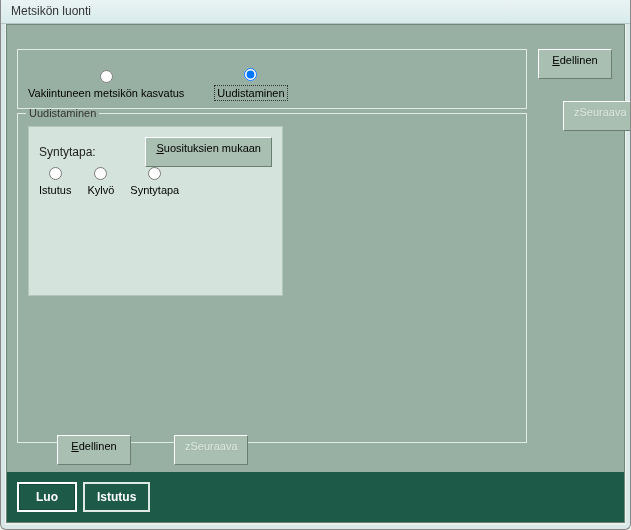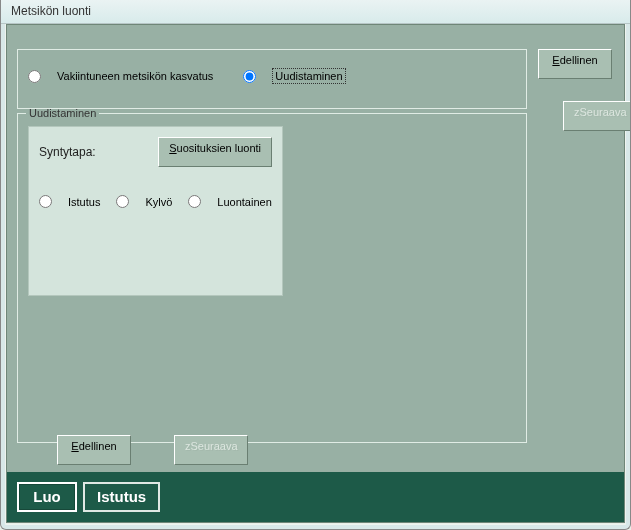--- a/index.html
+++ b/index.html
@@ -60,21 +60,22 @@
   }
   .radio-top {
     display: flex;
     align-items: center;
     gap: 30px;
     padding: 18px 10px;
   }
   .radio-wrap {
     display: inline-flex;
     align-items: center;
-    gap: 16px;
+    gap: 4px;
+    flex-direction: column;
   }
   .radio-wrap input[type="radio"] {
     margin: 0;
   }
   .radio-wrap .opt-label {
     color: #000;
   }
   .radio-selected-box {
     border: 1px dotted #333;
     padding: 1px 2px;
@@ -105,21 +106,21 @@
     width: 255px;
     height: 170px;
     background: #d4e4dc;
     border: 1px solid #b4c7bd;
     padding: 10px;
   }
   .sub-panel-row {
     display: flex;
     align-items: center;
     justify-content: space-between;
-    margin-bottom: 28px;
+    margin-bottom: 0;
   }
   .sub-panel-label {
     font-size: 12px;
     color: #222;
   }
   .btn {
     display: inline-block;
     height: 30px;
     line-height: 20px;
     padding: 0 10px;
@@ -177,21 +178,21 @@
     padding: 8px 10px;
     gap: 6px;
   }
   .footer-btn {
     min-width: 60px;
     height: 30px;
     padding: 0 12px;
     border: 2px solid #dfe9e4;
     background: #1d5a48;
     color: #fff;
-    font-size: 15px;
+    font-size: 12px;
     font-weight: bold;
     text-align: center;
     line-height: 26px;
     cursor: default;
     user-select: none;
   }
   .footer-btn.primary {
     border: 2px solid #fff;
     box-shadow: 0 0 0 1px rgba(0,0,0,0.2) inset;
   }
@@ -229,35 +230,35 @@
         </div>
       </div>
 
       <div class="fieldset">
         <div class="fieldset-legend">Uudistaminen</div>
 
         <div class="sub-panel">
           <div class="sub-panel-row">
             <span class="sub-panel-label">Syntytapa:</span>
             <div class="btn">
-              <span class="u">S</span><span>uosituksien luonti</span>
+              <span class="u">S</span><span>uosituksien mukaan</span>
             </div>
           </div>
           <div class="sub-radio-row">
             <label class="radio-wrap">
               <input type="radio" name="synty" style="">
               <span class="opt-label">Istutus</span>
             </label>
             <label class="radio-wrap">
               <input type="radio" name="synty" style="">
               <span class="opt-label">Kylvö</span>
             </label>
             <label class="radio-wrap">
               <input type="radio" name="synty" style="">
-              <span class="opt-label">Luontainen</span>
+              <span class="opt-label">Syntytapa</span>
             </label>
           </div>
         </div>
       </div>
 
       <div class="bottom-btn-row">
         <div class="btn">
           <span class="u">E</span><span>dellinen</span>
         </div>
         <div class="btn btn-disabled">

